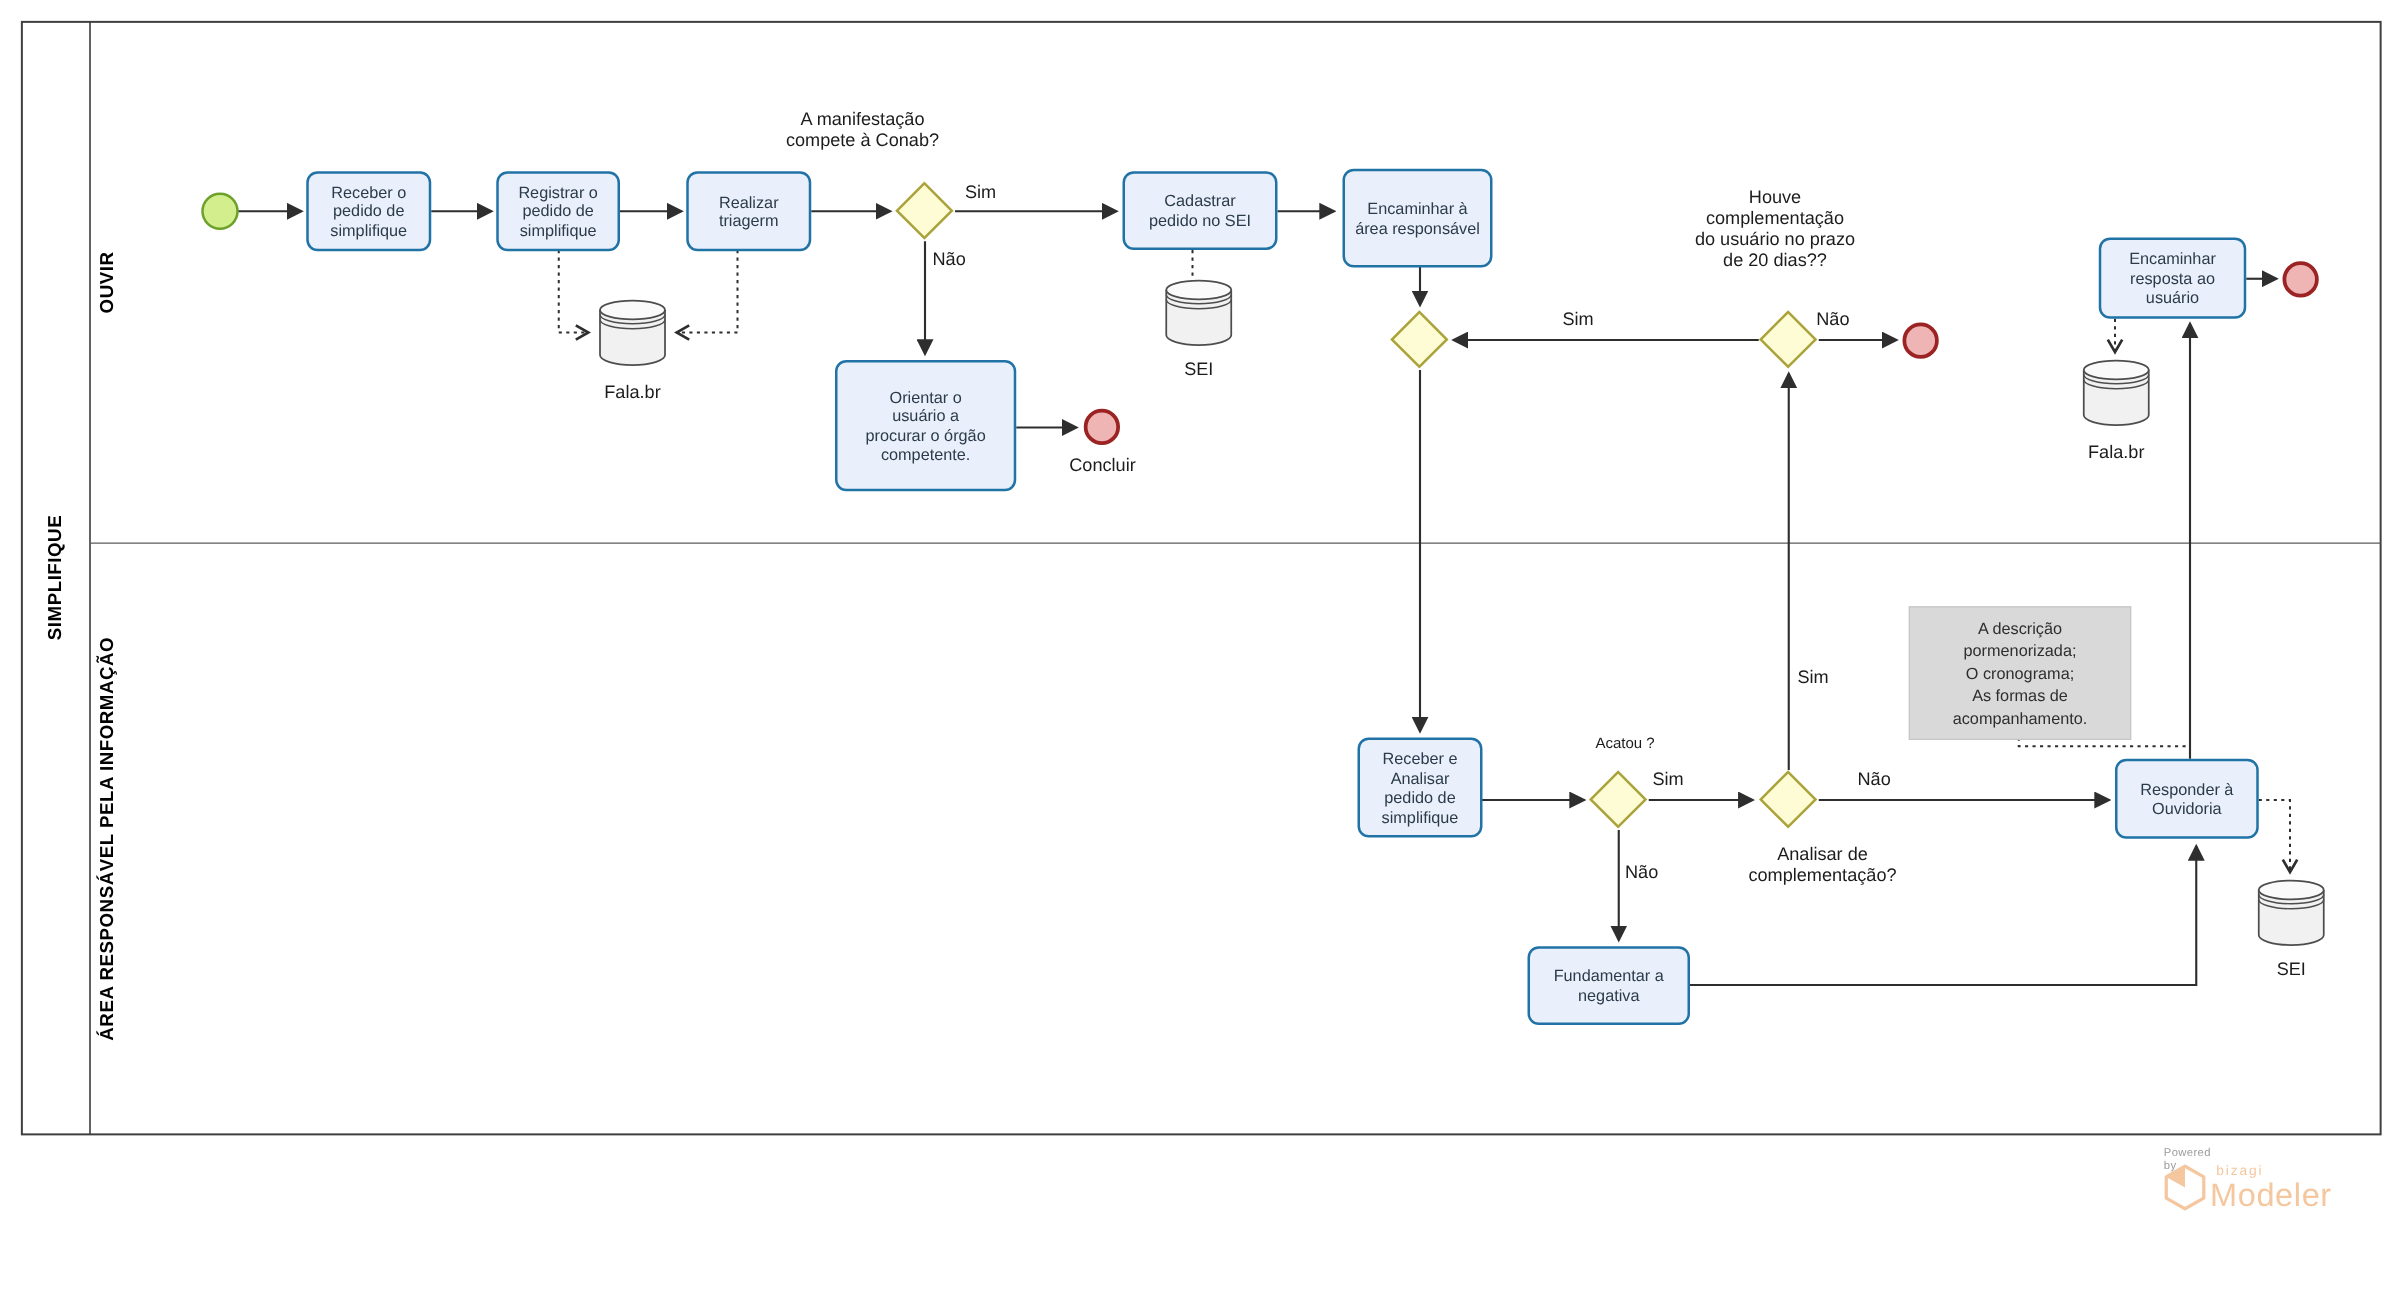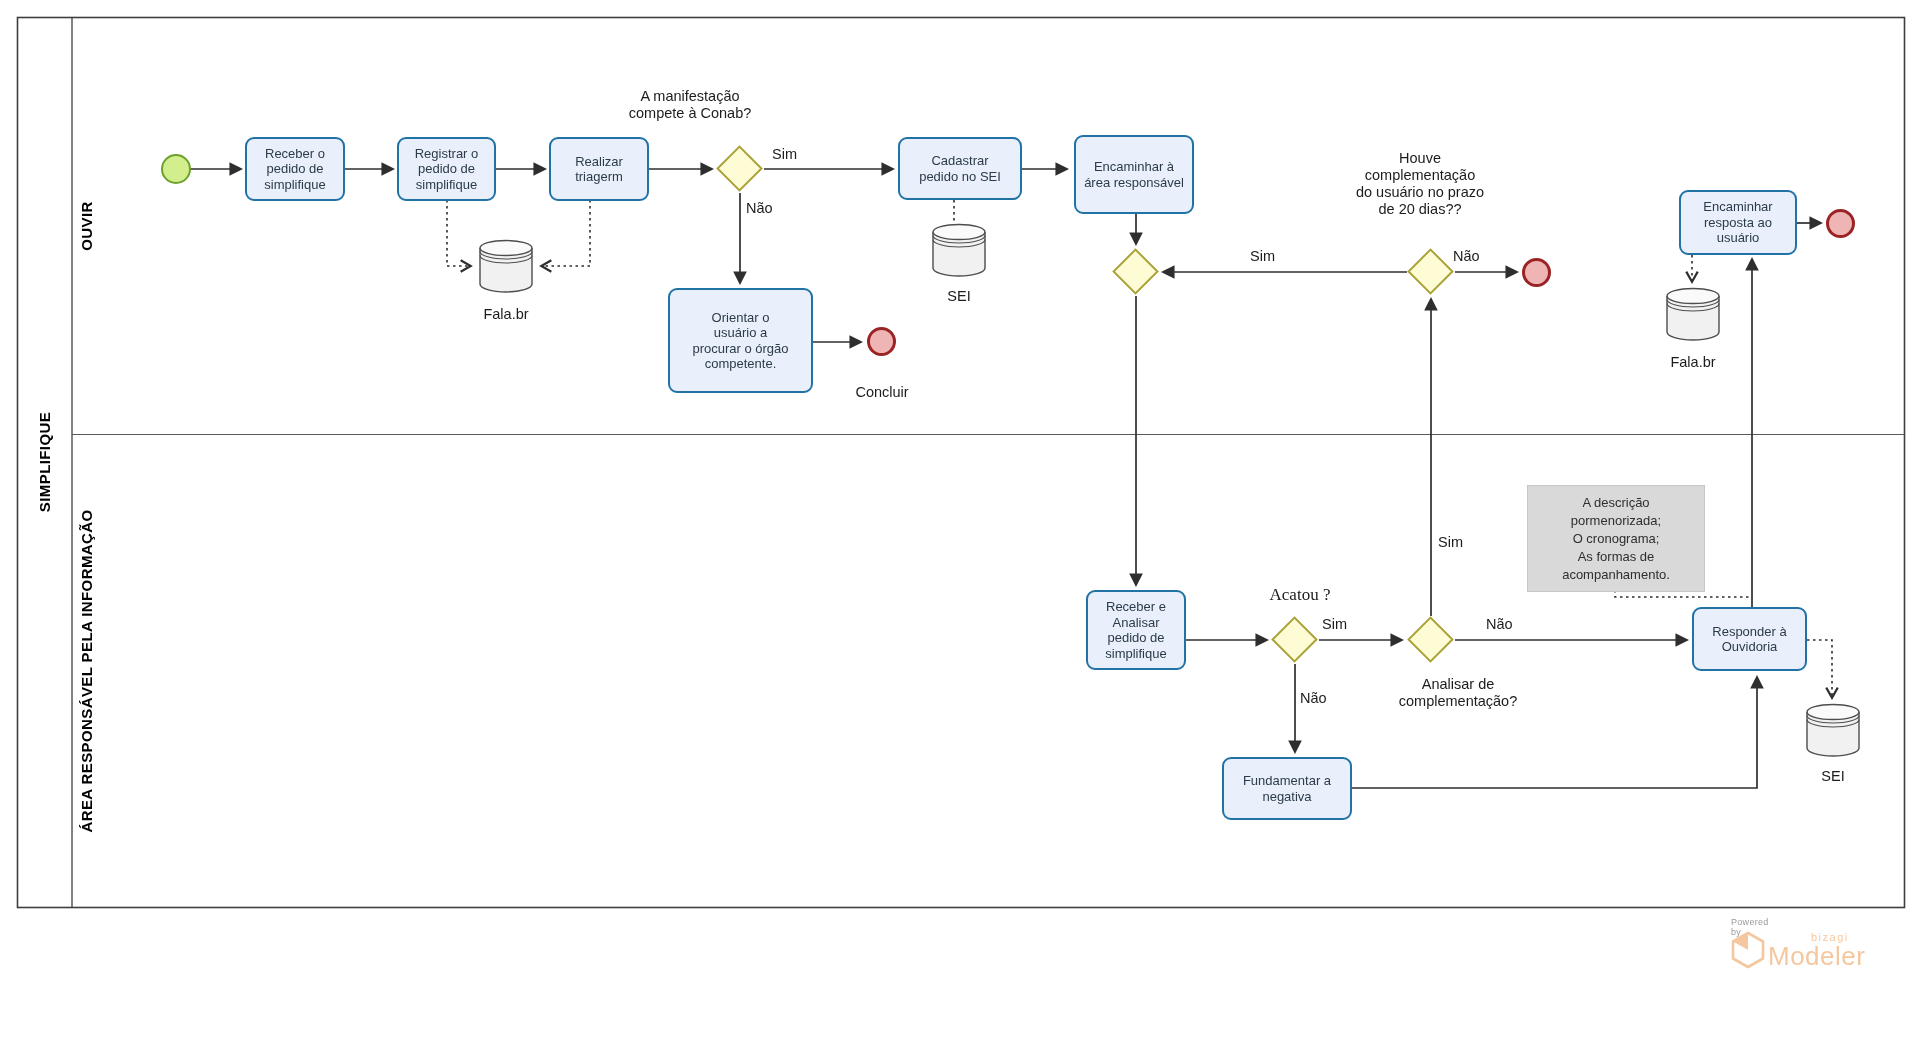--- a/index.html
+++ b/index.html
@@ -30,40 +30,40 @@
     z-index:3;
   }
   .event{position:absolute;border-radius:50%;box-sizing:border-box;z-index:3;}
   .event.start{width:30px;height:30px;background:var(--start_fill);border:2px solid var(--start_border);}
   .event.end{width:29px;height:29px;background:var(--end_fill);border:3px solid var(--end_border);}
 
   .flowlabel{position:absolute;font-size:14.5px;color:#1c1c1c;white-space:nowrap;z-index:4;}
   .centered{transform:translateX(-50%);text-align:center;white-space:normal;}
   .gw-question{position:absolute;font-size:14.5px;line-height:17px;color:#1c1c1c;text-align:center;transform:translateX(-50%);z-index:4;}
   .db-label{position:absolute;font-size:14.5px;color:#1c1c1c;transform:translateX(-50%);white-space:nowrap;z-index:4;}
-  .acatou{font-size:17px;font-family:Liberation Serif, serif;}
+  .acatou{font-size:12px;}
 
   .db{position:absolute;z-index:3;}
 
   .annotation{
     position:absolute;left:1527px;top:485px;width:176px;height:105px;
     background:var(--annotation_fill);border:1px solid #c6c6c6;
     display:flex;flex-direction:column;align-items:center;justify-content:center;
     font-size:13px;line-height:18px;color:#2e2e2e;text-align:center;z-index:3;
   }
 
   .rotlabel{
     position:absolute;font-weight:bold;font-size:15px;color:#000;
     white-space:nowrap;transform:translate(-50%,-50%) rotate(-90deg);
     letter-spacing:.4px;z-index:4;
   }
 
   .brand{position:absolute;z-index:5;}
   .brand .powered{position:absolute;left:1731px;top:917px;font-size:9px;color:#9b9b9b;letter-spacing:.3px;}
-  .brand .bizagi{position:absolute;left:1811px;top:931px;font-size:11px;color:var(--brand_orange);letter-spacing:1.5px;}
+  .brand .bizagi{position:absolute;left:1773px;top:931px;font-size:11px;color:var(--brand_orange);letter-spacing:1.5px;}
   .brand .modeler{position:absolute;left:1768px;top:941px;font-size:26px;color:var(--brand_orange);font-weight:400;letter-spacing:.5px;}
   .brand .hex{position:absolute;left:1730px;top:931px;}
 </style>
 </head>
 <body>
 
 <div id="stage">
 
   <svg class="layer" width="1920" height="1050" viewBox="0 0 1920 1050">
     <defs>
@@ -113,21 +113,21 @@
   </svg>
 
   <div class="rotlabel" style="left:44px;top:462px;">SIMPLIFIQUE</div>
   <div class="rotlabel" style="left:86px;top:226px;">OUVIR</div>
   <div class="rotlabel" style="left:86px;top:671px;">ÁREA RESPONSÁVEL PELA INFORMAÇÃO</div>
 
   <div class="event start" style="left:161px;top:154px;"></div>
   <div class="event end" style="left:867px;top:327px;"></div>
   <div class="event end" style="left:1522px;top:258px;"></div>
   <div class="event end" style="left:1826px;top:209px;"></div>
-  <div class="flowlabel centered" style="left:882px;top:384px;">Concluir</div>
+  <div class="flowlabel centered" style="left:882px;top:365px;">Concluir</div>
 
   <div class="task" style="left:245px;top:137px;width:100px;height:64px;">
     <span class="lbl" style="max-width:92px;">Receber o pedido de simplifique</span>
   </div>
   <div class="task" style="left:397px;top:137px;width:99px;height:64px;">
     <span class="lbl" style="max-width:92px;">Registrar o pedido de simplifique</span>
   </div>
   <div class="task" style="left:549px;top:137px;width:100px;height:64px;">
     <span class="lbl" style="max-width:90px;">Realizar triagerm</span>
   </div>

